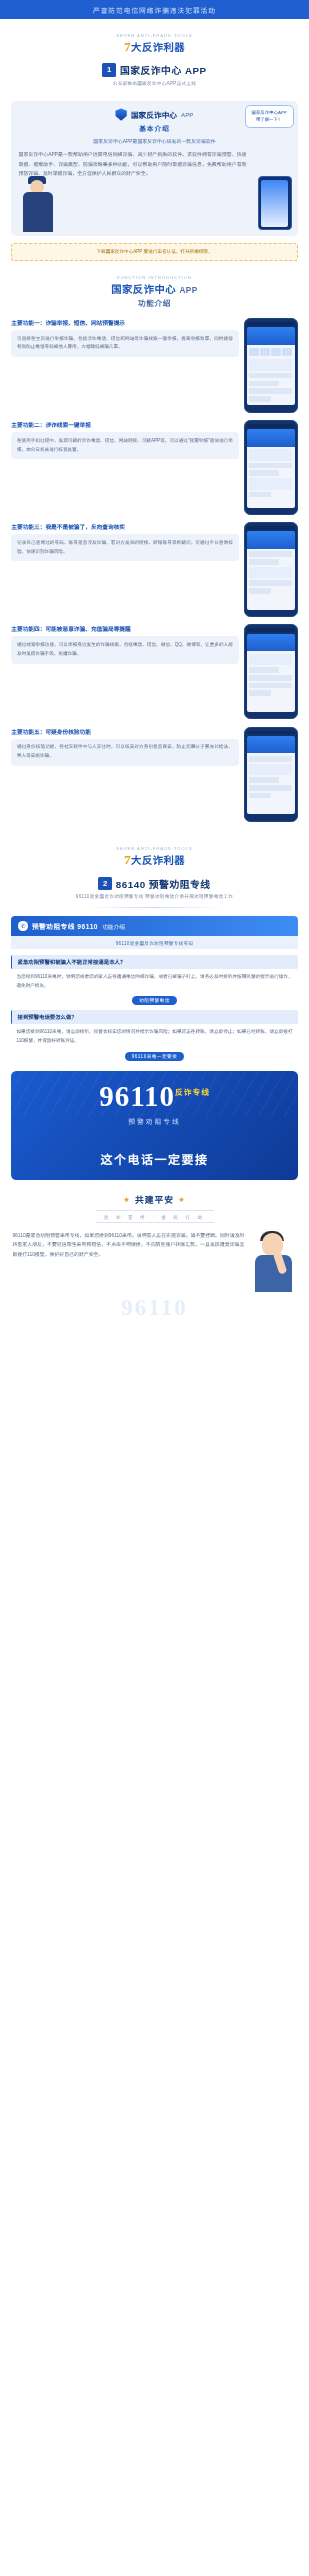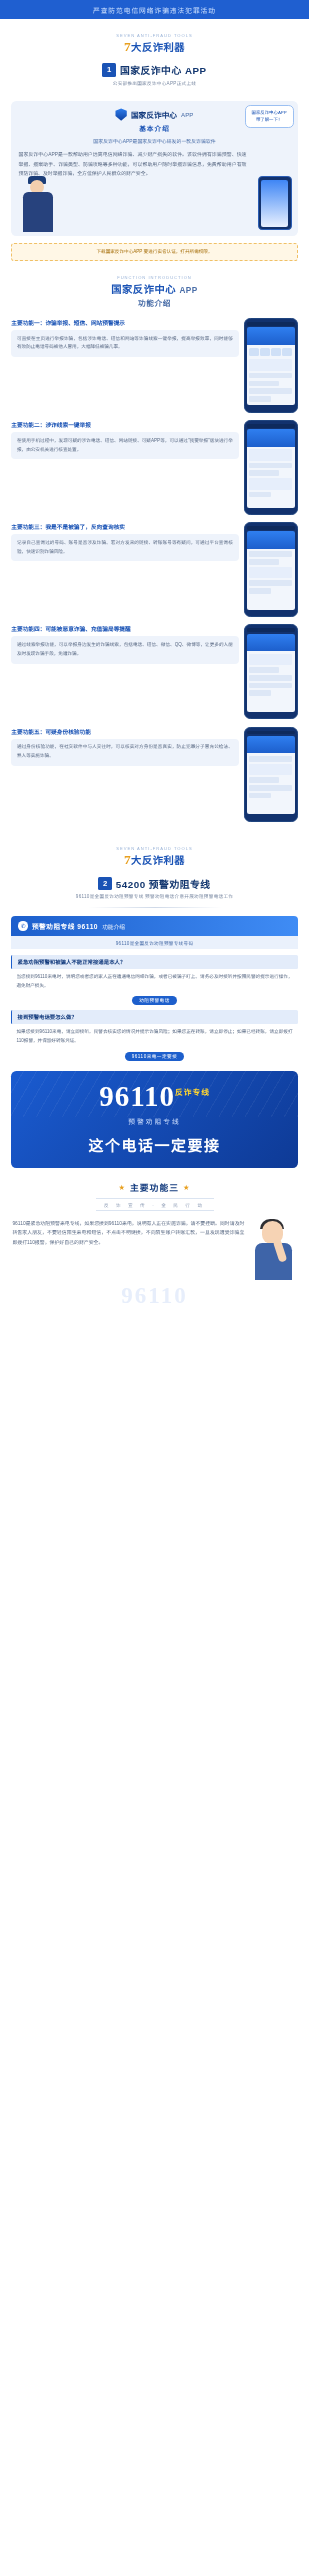--- a/index.html
+++ b/index.html
@@ -409,21 +409,21 @@
     position: relative;
   }
   .big-panel .num .sup {
     font-size: 7.7px; vertical-align: super; color:#ffd630;
   }
   .big-panel .l1 {
     margin-top: 5.2px; font-size: 6.7px; letter-spacing: 2.1px; color:#cfe0ff;
     position: relative;
   }
   .big-panel .l2 {
-    margin-top: 8px; font-size: 15px; font-weight: bold; letter-spacing: 1.5px;
+    margin-top: 24px; font-size: 12px; font-weight: bold; letter-spacing: 1.5px;
     position: relative;
   }
 
   
   .tip-head {
     text-align:center;
     margin-top: 13.4px;
   }
   .tip-head .bar {
     display:inline-flex; align-items:center; gap:4.1px;
@@ -643,21 +643,21 @@
 
   <div class="sec-title">
     <div class="en">SEVEN ANTI-FRAUD TOOLS</div>
     <div class="cn">
       <span class="num">7</span><span>大反诈利器</span>
     </div>
   </div>
 
   <div class="numbered-bar">
     <div class="sq">2</div>
-    <div class="nm">54200 预警劝阻专线</div>
+    <div class="nm">86140 预警劝阻专线</div>
   </div>
   <div class="caption-line">96110是全国反诈劝阻预警专线
 预警劝阻电话介意开展劝阻预警电话工作</div>
   <div class="rule"></div>
 
   <div class="hotline-head">
     <span class="ph-ico">✆</span>
     <span class="ht">预警劝阻专线 96110</span>
     <span class="ht2">功能介绍</span>
   </div>
@@ -679,21 +679,21 @@
     <div class="num">
       <span>96110</span><span class="sup">反诈专线</span>
     </div>
     <div class="l1">预警劝阻专线</div>
     <div class="l2">这个电话一定要接</div>
   </div>
 
   <div class="tip-head">
     <div class="bar">
       <span class="star">★</span>
-      <span>主要功能三</span>
+      <span>共建平安</span>
       <span class="star">★</span>
     </div>
   </div>
   <div class="tip-subbar">反 诈 宣 传 · 全 民 行 动</div>
 
   <div class="tip-body">
     <div class="ttxt">96110是紧急劝阻预警来电专线，如果您接到96110来电，说明有人正在实施诈骗，请不要挂断。同时请及时转告家人朋友，不要轻信陌生来电和短信，不点击不明链接，不向陌生账户转账汇款，一旦发现遭受诈骗立即拨打110报警，保护好自己的财产安全。</div>
     <div class="person">
       <div class="hair"></div>
       <div class="head"></div>

